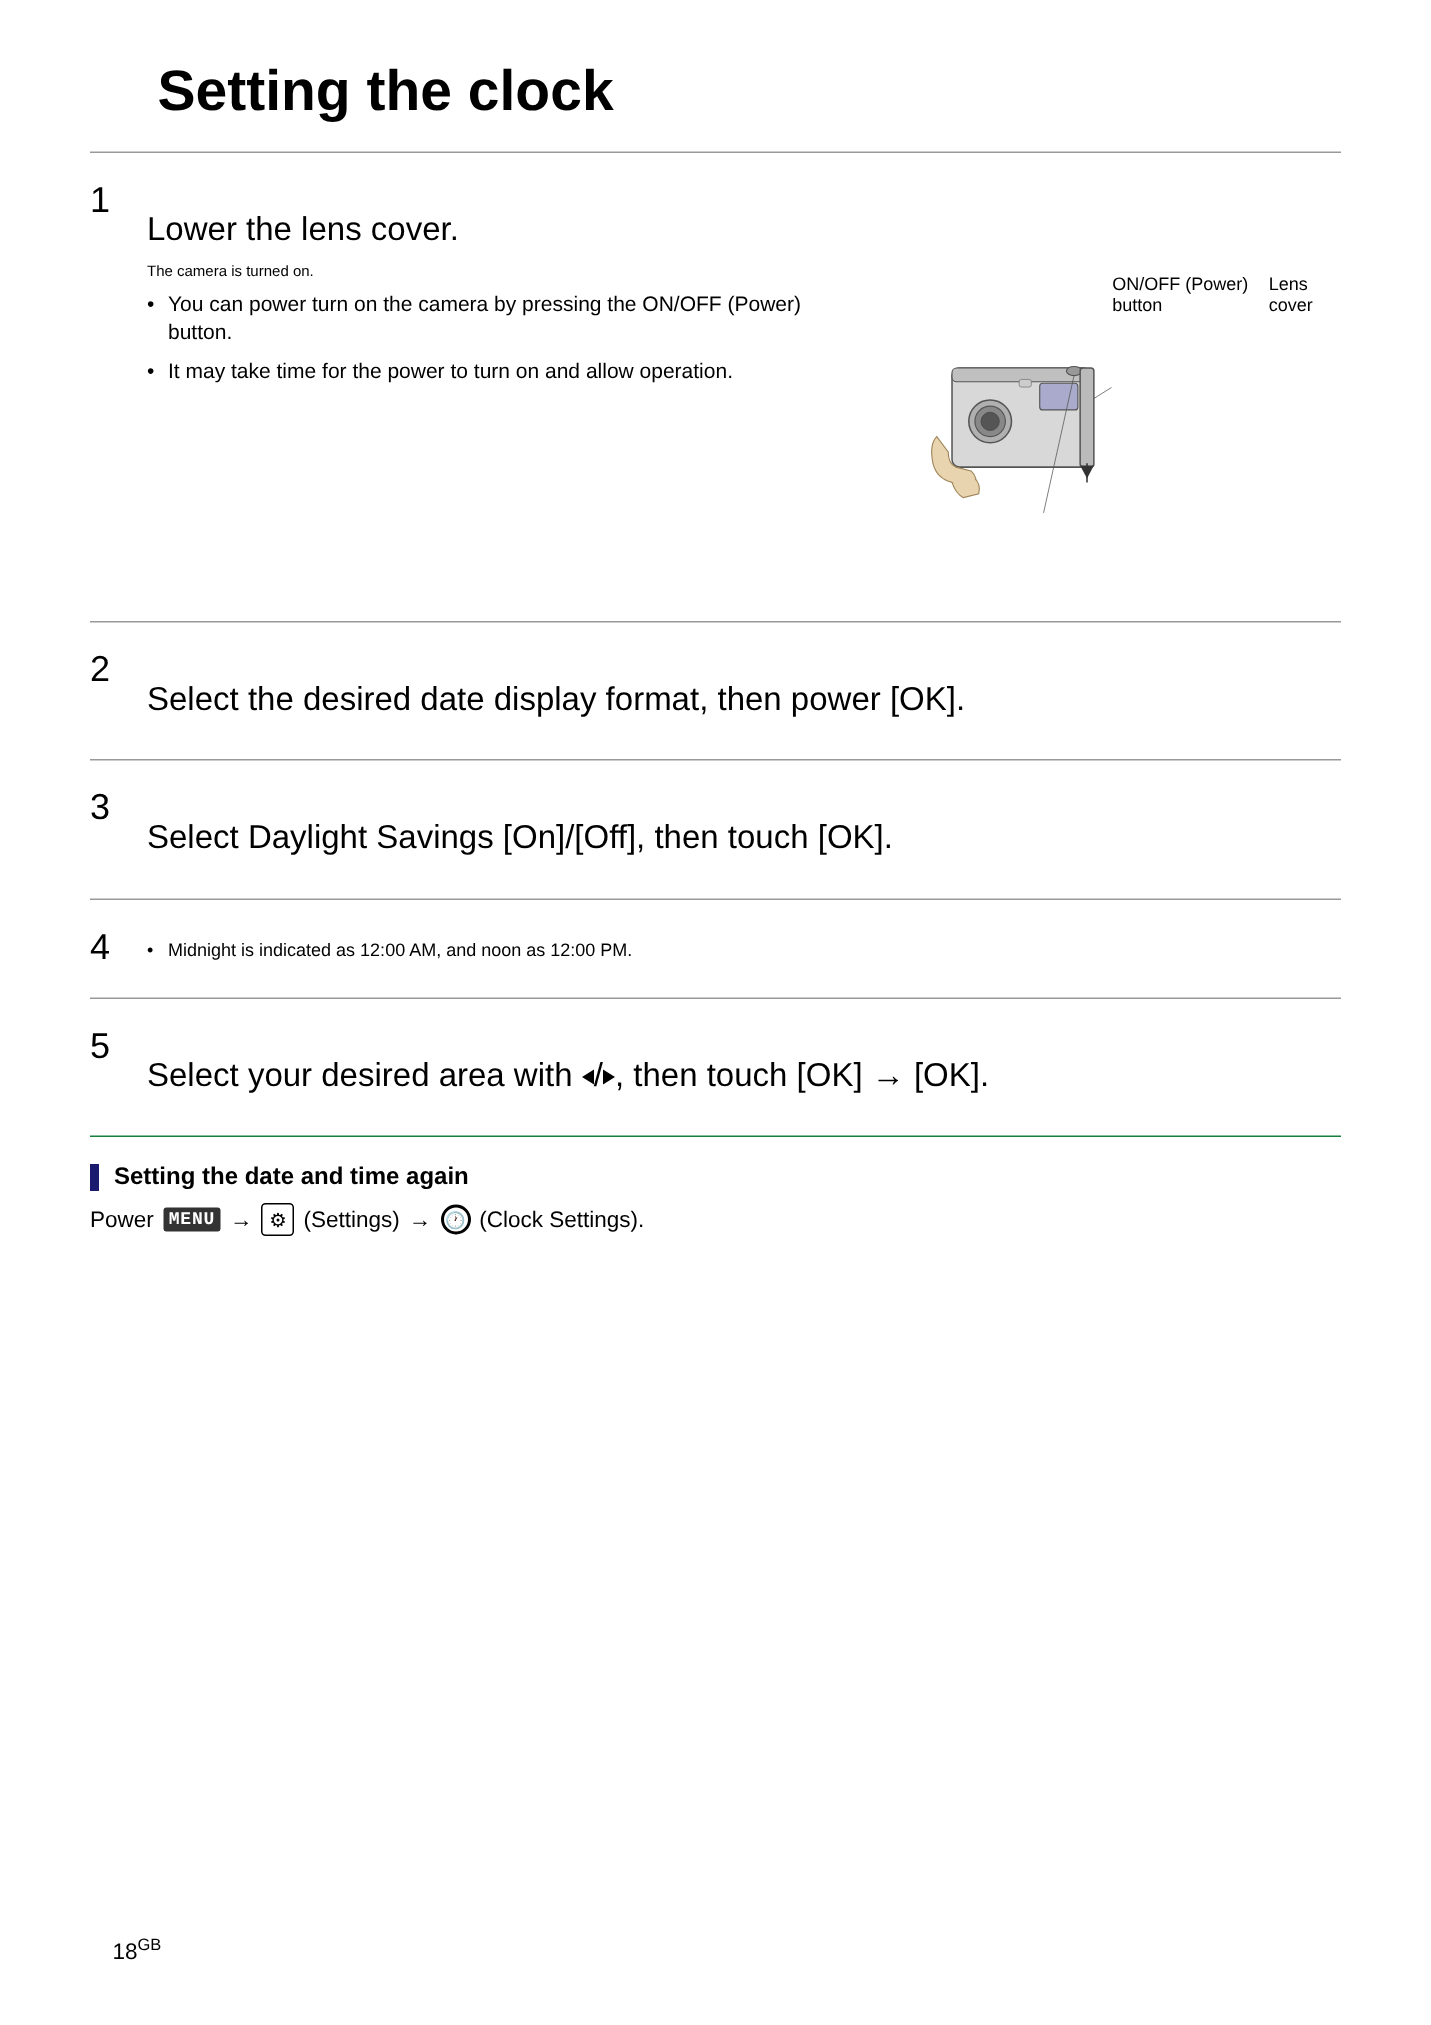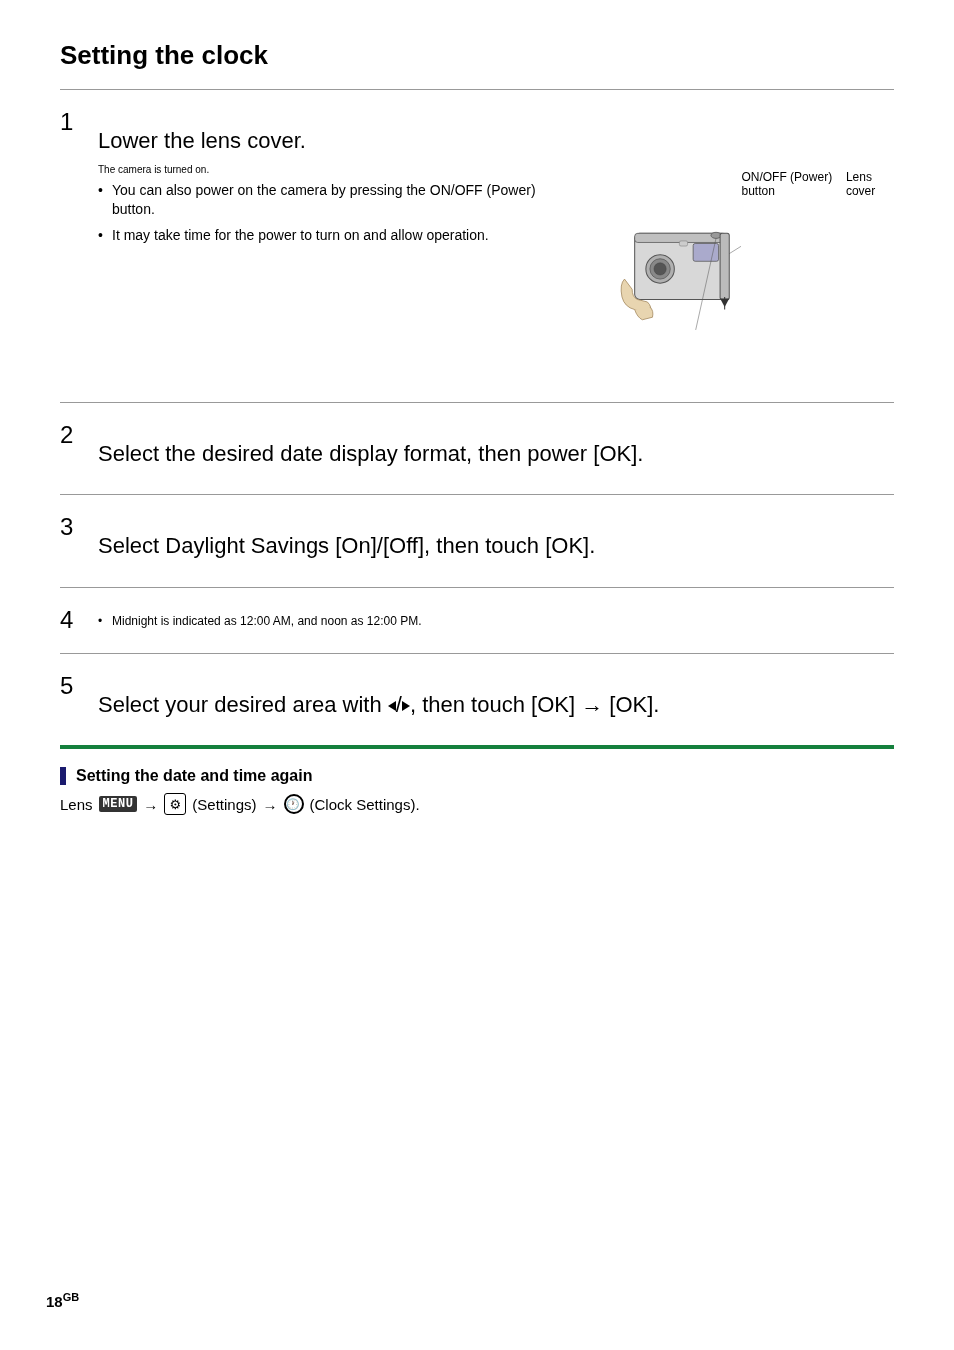--- a/index.html
+++ b/index.html
@@ -8,23 +8,24 @@
       width: 954px;
       min-height: 1350px;
       background: #fff;
       font-family: Arial, Helvetica, sans-serif;
       font-size: 16px;
       color: #000;
       padding: 40px 60px 60px 60px;
     }
 
     .page-title {
-      font-size: 26px;
+      font-size: 38px;
       font-weight: bold;
       margin-bottom: 18px;
+      margin-left: 45px;
     }
 
     .step {
       border-top: 1px solid #999;
       padding: 18px 0 18px 0;
     }
 
     .step-header {
       display: flex;
       align-items: flex-start;
@@ -107,21 +108,21 @@
     }
 
     .bullet-note::before {
       content: "•";
       position: absolute;
       left: 0;
     }
 
     .section-note {
       padding: 18px 0 10px 0;
-      border-top: 4px solid #15803d;
+      border-top: 1px solid #15803d;
     }
 
     .section-note-title {
       font-size: 16px;
       font-weight: bold;
       display: flex;
       align-items: center;
       gap: 6px;
       margin-bottom: 8px;
     }
@@ -155,23 +156,23 @@
       letter-spacing: 0.5px;
     }
 
     .arrow-symbol {
       font-size: 15px;
     }
 
     .page-number {
       position: fixed;
       bottom: 40px;
-      left: 46px;
+      left: 75px;
       font-size: 15px;
-      font-weight: bold;
+      font-weight: normal;
     }
 
     
     .camera-svg {
       width: 290px;
       height: 220px;
     }
 
     .tri-up {
       display: inline-block;
@@ -220,21 +221,21 @@
 
 <div class="step">
   <div class="step-header">
     <span class="step-number">1</span>
     <div class="step-content">
       <div class="step-title">Lower the lens cover.</div>
       <div class="step1-body">
         <div class="step1-text">
           <p>The camera is turned on.</p>
           <ul>
-            <li>You can also power on the camera by pressing the ON/OFF (Power) button.</li>
+            <li>You can power turn on the camera by pressing the ON/OFF (Power) button.</li>
             <li>It may take time for the power to turn on and allow operation.</li>
           </ul>
         </div>
         <div class="step1-diagram">
 
           <svg class="camera-svg" viewBox="0 0 290 220" xmlns="http://www.w3.org/2000/svg">
 
             <rect x="80" y="30" width="180" height="130" rx="10" ry="10" fill="#d8d8d8" stroke="#555" stroke-width="2"></rect>
 
             <rect x="80" y="30" width="180" height="18" rx="6" ry="6" fill="#c0c0c0" stroke="#555" stroke-width="1.5"></rect>
@@ -306,21 +307,21 @@
     </div>
   </div>
 </div>
 
 <div class="section-note">
   <div class="section-note-title">
     <span class="blue-bar"></span>
     <span>Setting the date and time again</span>
   </div>
   <div class="section-note-body">
-    <span>Lens</span>
+    <span>Power</span>
     <span class="menu-badge">MENU</span>
     <span class="arrow-symbol">→</span>
 
     <span style="display:inline-flex;align-items:center;justify-content:center;width:22px;height:22px;border:1.5px solid #000;border-radius:3px;font-size:13px;">⚙</span>
     <span>(Settings)</span>
     <span class="arrow-symbol">→</span>
 
     <span style="display:inline-flex;align-items:center;justify-content:center;width:20px;height:20px;border:2px solid #000;border-radius:50%;font-size:11px;">🕐</span>
     <span>(Clock Settings).</span>
   </div>

